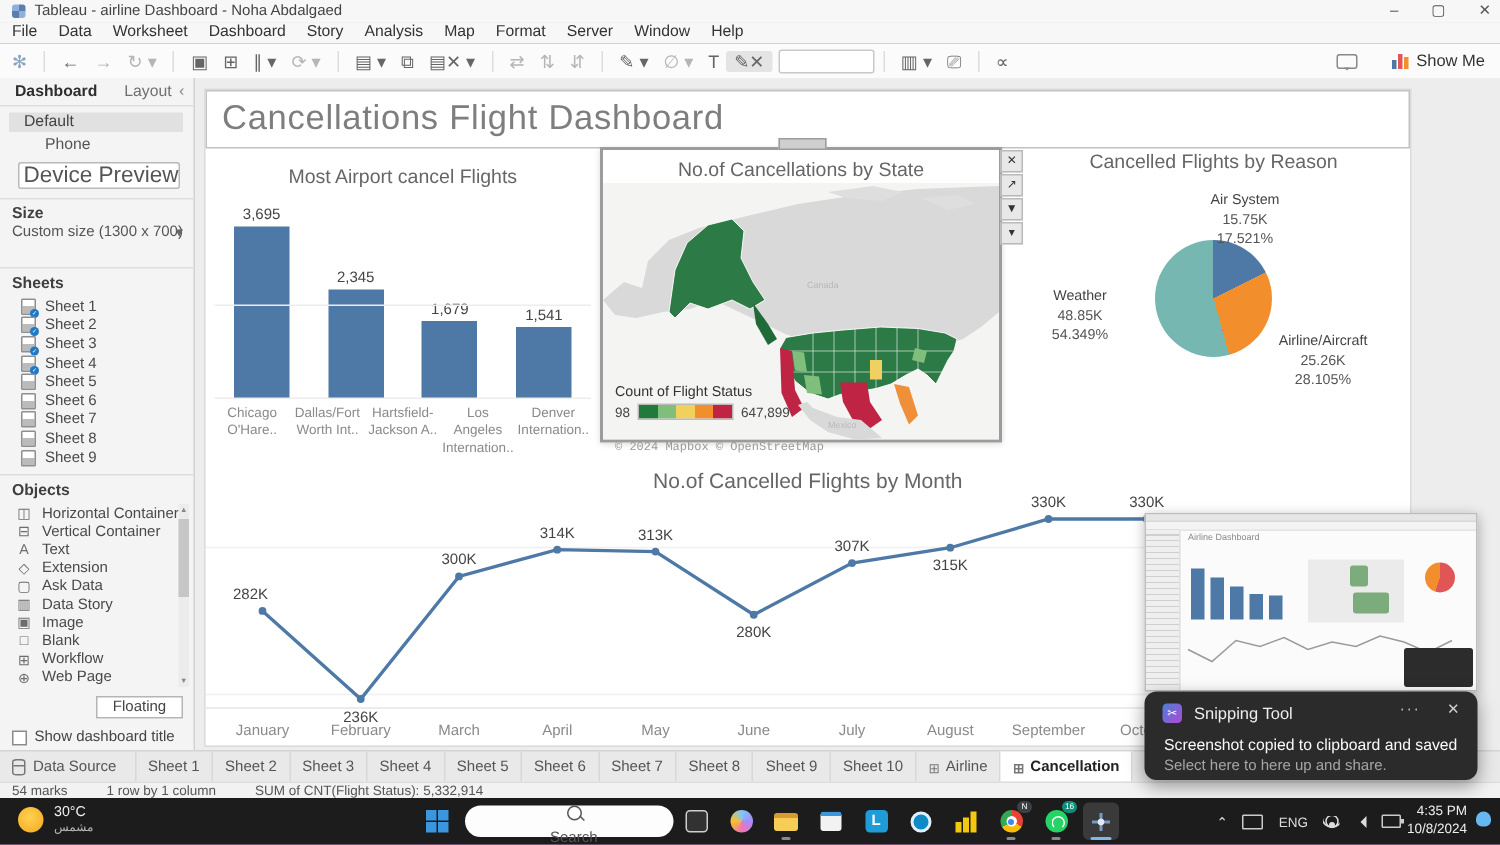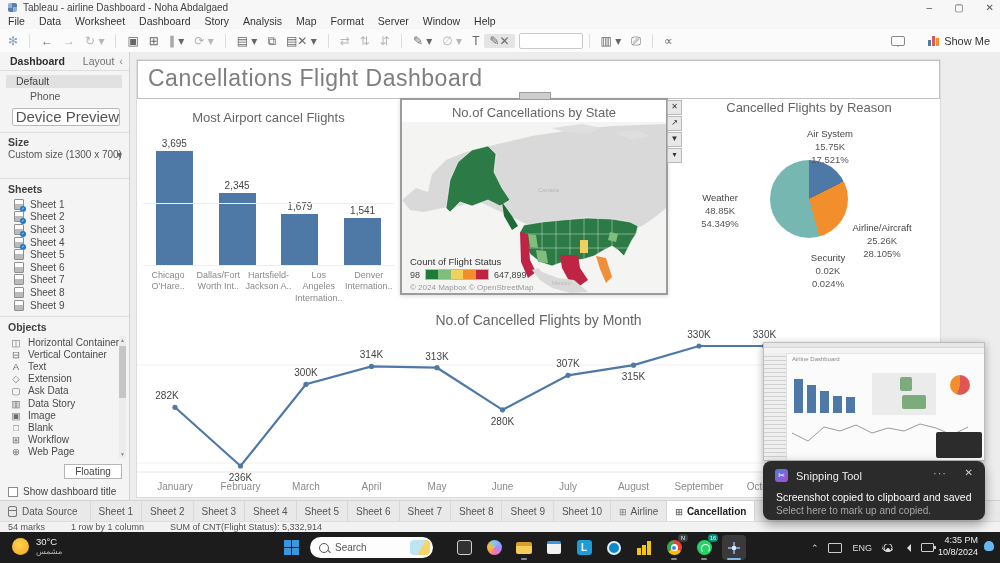--- a/index.html
+++ b/index.html
@@ -75,21 +75,21 @@
   
   .map-panel{position:absolute;left:263px;top:38px;width:268px;height:197px;background:#fff;border:2px solid #9c9c9c;box-sizing:border-box;z-index:10;box-shadow:0 1px 4px rgba(0,0,0,.15);}
   .map-grip{position:absolute;left:50%;top:-8px;margin-left:-15px;width:30px;height:6px;background:#cfcfcf;border:1px solid #9c9c9c;}
   .map-title{margin-top:5px;}
   .map-svg{position:absolute;left:0;top:22px;width:264px;height:171px;}
   .map-legend{position:absolute;left:8px;top:156px;z-index:2;}
   .mlg-t{font-size:9.5px;color:#333;}
   .mlg-row{display:flex;align-items:center;gap:5px;margin-top:2px;}
   .mlg-min,.mlg-max{font-size:9px;color:#444;}
   .mlg-bar{width:62px;height:9px;border:1px solid #bbb;}
-  .map-attr{font-size:8px;color:#999;margin-top:3px;}
+  .map-attr{font-size:8px;color:#999;margin-top:14px;font-family:Liberation Mono, monospace;}
   .map-ctrls{position:absolute;right:-16px;top:0;display:flex;flex-direction:column;gap:1px;}
   .map-ctrl{width:13px;height:13px;background:#e8e8e8;border:1px solid #b9b9b9;color:#333;font-size:8px;line-height:12px;text-align:center;}
   
   .pie-panel{position:absolute;left:543px;top:40px;width:258px;height:200px;}
   .pie-circle{position:absolute;left:90px;top:60px;width:78px;height:78px;border-radius:50%;}
   .pie-lbl{position:absolute;text-align:center;font-size:9.5px;color:#555;line-height:1.35;}
   .pie-lbl b{font-weight:normal;color:#444;display:block;}
   .lbl-air{left:108px;top:28px;width:84px;}
   .lbl-weather{left:2px;top:92px;width:76px;}
   .lbl-airline{left:152px;top:122px;width:100px;}
@@ -111,21 +111,21 @@
   
   .statusbar{position:absolute;left:0;top:521px;width:1000px;height:11px;background:#f2f2f2;border-top:1px solid #ddd;font-size:9px;color:#555;display:flex;gap:26px;align-items:center;padding-left:8px;box-sizing:border-box;}
   
   .taskbar{position:absolute;left:0;top:532px;width:1000px;height:31px;background:#1c1c1c;z-index:100;}
   .weather{position:absolute;left:12px;top:4px;display:flex;gap:7px;align-items:center;}
   .sun{width:17px;height:17px;border-radius:50%;background:radial-gradient(circle at 45% 40%,#ffd24d,#f5a623);}
   .wtxt1{font-size:9.5px;color:#eee;}
   .wtxt2{font-size:8px;color:#b5b5b5;}
   .startbtn{position:absolute;left:284px;top:8px;width:15px;height:15px;}
   .startbtn i{position:absolute;width:7px;height:7px;background:#3a96dd;}
-  .search-pill{position:absolute;left:310px;top:5px;width:123px;height:21px;background:#fdfdfd;border-radius:11px;display:flex;align-items:center;padding:0 3px 0 9px;box-sizing:border-box;gap:6px;}
+  .search-pill{position:absolute;left:310px;top:5px;width:139px;height:21px;background:#fdfdfd;border-radius:11px;display:flex;align-items:center;padding:0 3px 0 9px;box-sizing:border-box;gap:6px;flex-direction:column;}
   .mag{width:8px;height:8px;border:1.4px solid #555;border-radius:50%;position:relative;flex:none;}
   .mag:after{content:"";position:absolute;left:7px;top:7px;width:4px;height:1.4px;background:#555;transform:rotate(45deg);}
   .search-txt{font-size:10px;color:#555;flex:1;}
   .search-img{width:20px;height:15px;border-radius:4px;background:linear-gradient(120deg,#bfe3f0 55%,#f6d46a 55%);flex:none;}
   .apps{position:absolute;left:452px;top:3px;display:flex;gap:6px;}
   .app{position:relative;width:24px;height:25px;display:flex;align-items:center;justify-content:center;}
   .app .run{position:absolute;bottom:0px;left:50%;margin-left:-3px;width:6px;height:2px;border-radius:1px;background:#8a8a8a;}
   .app.active{background:#3a3a3a;border-radius:4px;}
   .app.active .run{width:14px;margin-left:-7px;background:#7db8e8;}
   .badge{position:absolute;top:-1px;right:-2px;min-width:8px;height:8px;border-radius:4px;color:#fff;font-size:5.5px;line-height:8px;text-align:center;padding:0 1px;}
@@ -445,23 +445,20 @@
         <div class="pie-circle" style="background: conic-gradient(rgb(78, 121, 167) 0%, rgb(78, 121, 167) 17.521%, rgb(242, 142, 43) 17.521%, rgb(242, 142, 43) 45.626%, rgb(225, 87, 89) 45.626%, rgb(225, 87, 89) 45.65%, rgb(118, 183, 178) 45.65%, rgb(118, 183, 178) 99.999%);"></div>
         <div class="pie-lbl lbl-air">
           <b>Air System</b><span>15.75K</span><br><span>17.521%</span>
         </div>
         <div class="pie-lbl lbl-weather">
           <b>Weather</b><span>48.85K</span><br><span>54.349%</span>
         </div>
         <div class="pie-lbl lbl-airline">
           <b>Airline/Aircraft</b><span>25.26K</span><br><span>28.105%</span>
         </div>
-        <div class="pie-lbl lbl-security">
-          <b>Security</b><span>0.02K</span><br><span>0.024%</span>
-        </div>
       </div>
 
       <div class="line-panel">
         <div class="line-title">No.of Cancelled Flights by Month</div>
         <svg class="line-svg" viewBox="0 0 803 168">
             <line x1="0" y1="37" x2="803" y2="37" stroke="#f0f0f0"></line>
             <line x1="0" y1="135" x2="803" y2="135" stroke="#f0f0f0"></line>
             <line x1="0" y1="144" x2="803" y2="144" stroke="#e6e6e6"></line>
             <polyline points="38,79.27659574468086 103.5,138 169,56.297872340425535 234.5,38.42553191489362 300,39.70212765957447 365.5,81.82978723404256 431,47.36170212765957 496.5,37.148936170212764 562,18 627.5,18 693.5,118" fill="none" stroke="#4e79a7" stroke-width="2.2"></polyline>
             <circle cx="38" cy="79.27659574468086" r="2.6" fill="#4e79a7"></circle>
@@ -561,21 +558,21 @@
   </div>
 
   <div class="toast">
     <div class="toast-head">
       <span class="snip-ico">✂</span>
       <span class="toast-title">Snipping Tool</span>
     </div>
     <span class="toast-dots">···</span>
     <span class="toast-x">✕</span>
     <div class="toast-l1">Screenshot copied to clipboard and saved</div>
-    <div class="toast-l2">Select here to mark up and copied.</div>
+    <div class="toast-l2">Select here to here up and share.</div>
   </div>
 
   <div class="taskbar">
     <div class="weather">
       <span class="sun"></span>
       <span>
         <div class="wtxt1">30°C</div>
         <div class="wtxt2">مشمس</div>
       </span>
     </div>

